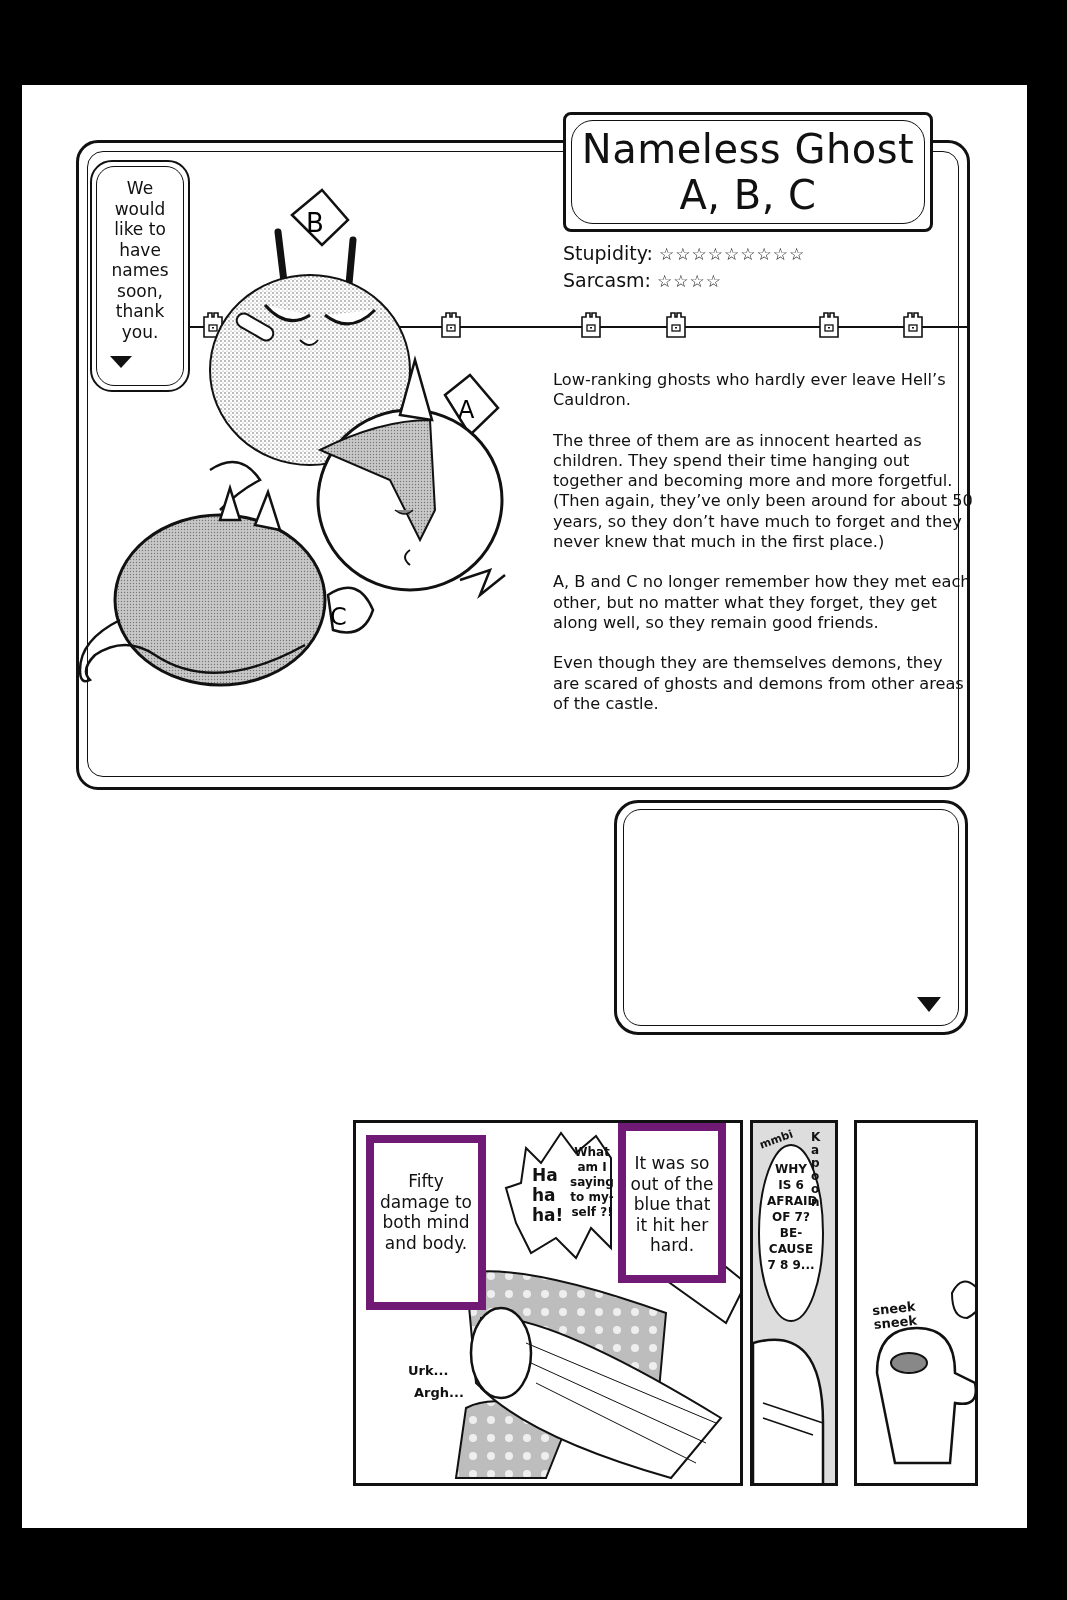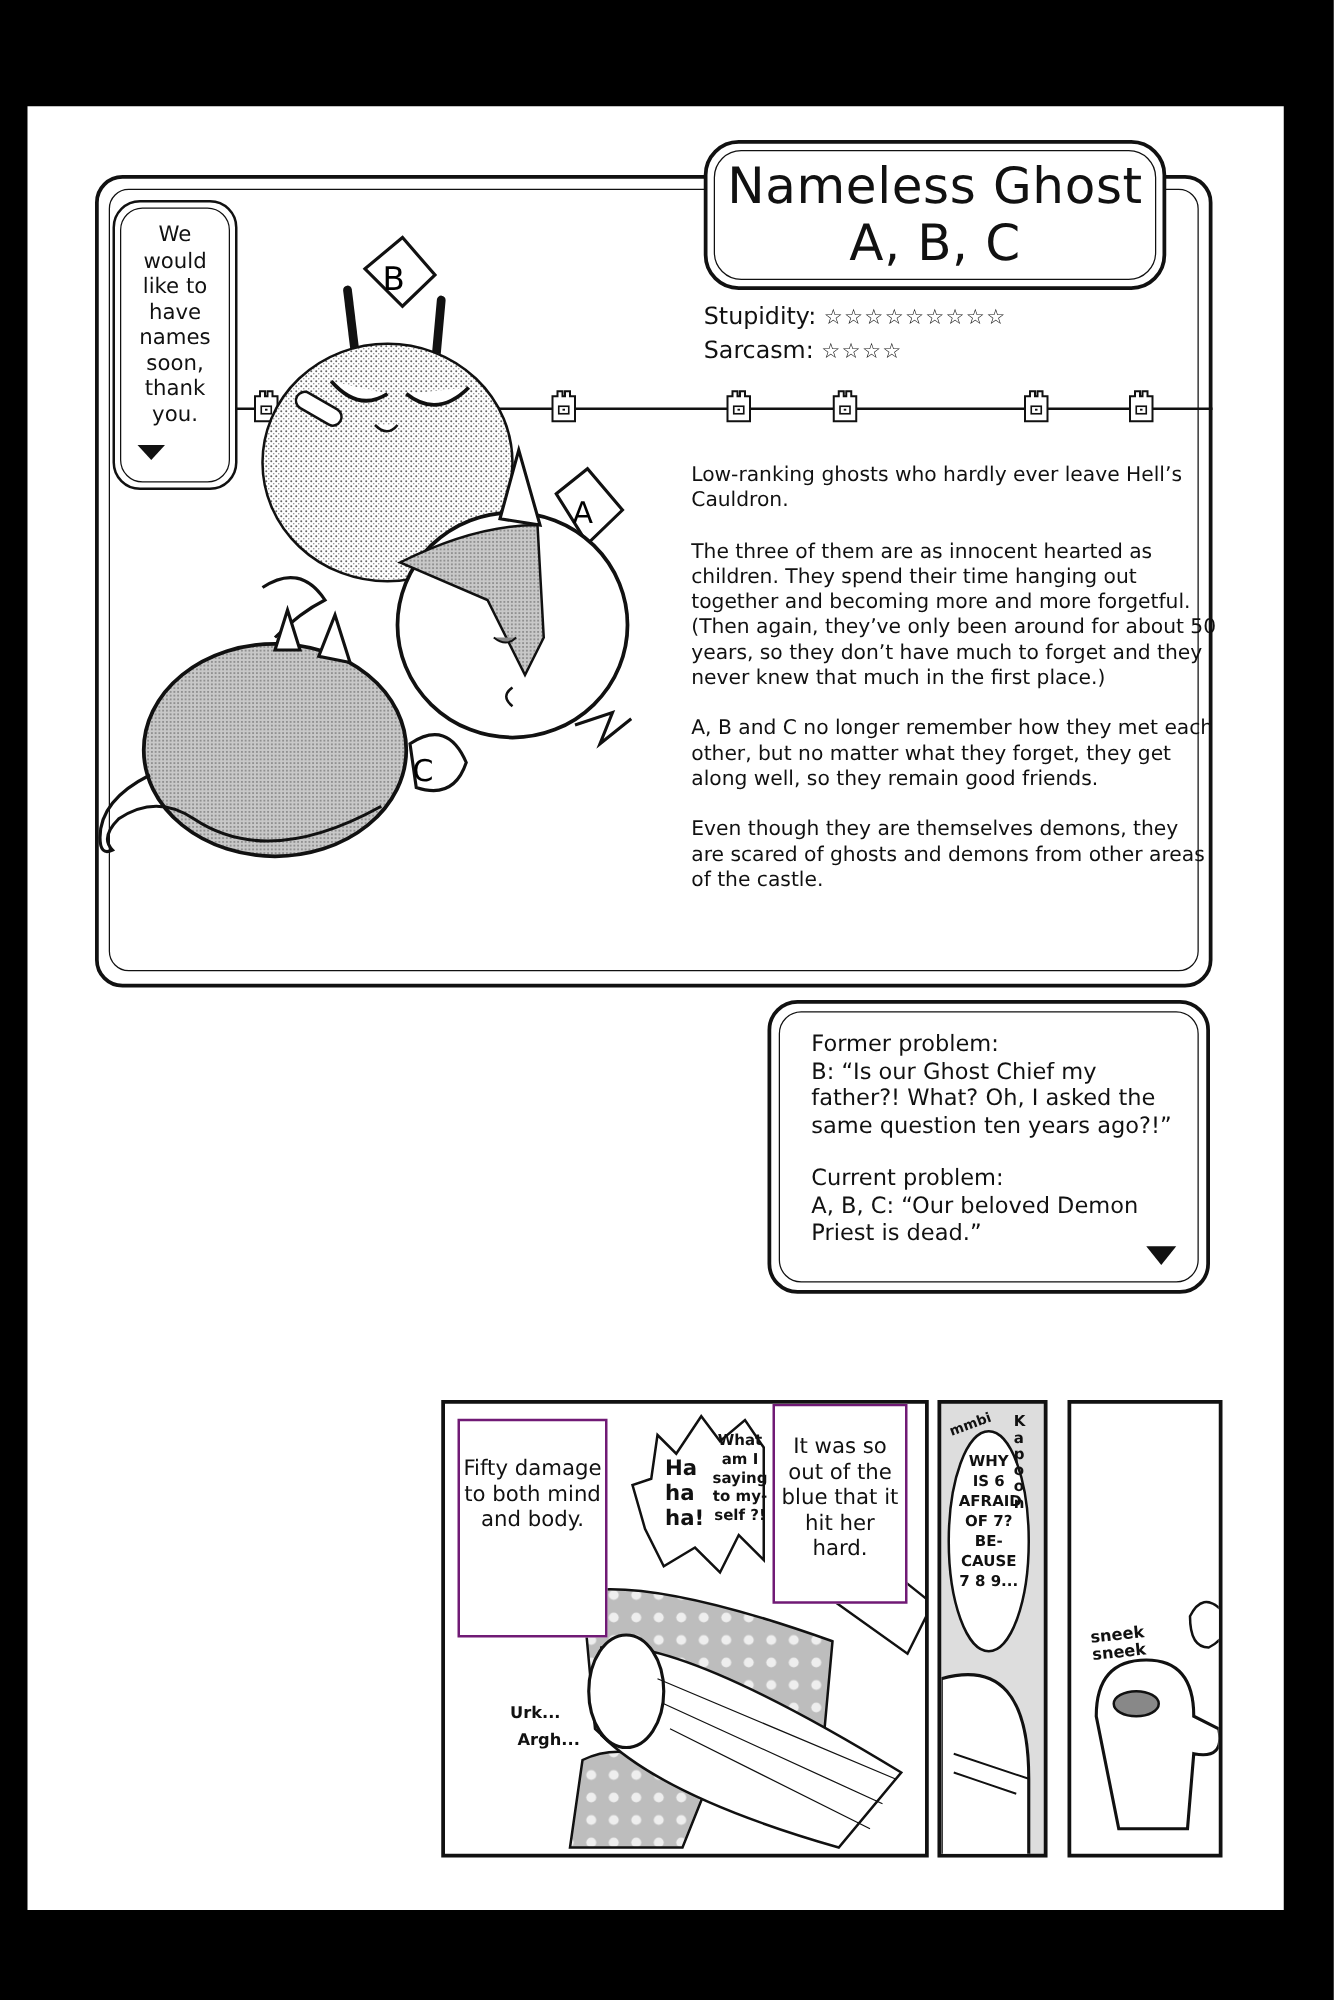--- a/index.html
+++ b/index.html
@@ -1,21 +1,21 @@
 <!DOCTYPE html>
 <html><head>
 <meta charset="utf-8">
 <style>
   html,body{margin:0;padding:0;}
   body{width:1067px;height:1600px;background:#000;position:relative;overflow:hidden;font-family:"DejaVu Sans",sans-serif;color:#111;}
   .page{position:absolute;left:22px;top:85px;width:1005px;height:1443px;background:#fff;}
   
   .card{position:absolute;left:76px;top:140px;width:894px;height:650px;border:3px solid #111;border-radius:22px;box-sizing:border-box;}
   .card::after{content:"";position:absolute;left:8px;top:8px;right:8px;bottom:10px;border:1.5px solid #111;border-radius:16px;}
-  .title-box{position:absolute;left:563px;top:112px;width:370px;height:120px;border:3px solid #111;border-radius:28px;background:#fff;box-sizing:border-box;z-index:3;display:flex;flex-direction:column;align-items:center;justify-content:center;}
+  .title-box{position:absolute;left:563px;top:112px;width:370px;height:120px;border:3px solid #111;border-radius:8px;background:#fff;box-sizing:border-box;z-index:3;display:flex;flex-direction:column;align-items:center;justify-content:center;}
   .title-box::after{content:"";position:absolute;left:5px;top:5px;right:5px;bottom:5px;border:1.5px solid #111;border-radius:22px;}
   .title-line{font-size:40px;line-height:46px;letter-spacing:0.5px;}
   .stats{position:absolute;left:563px;top:240px;font-size:19px;line-height:26px;z-index:3;}
   .stars{font-size:17px;letter-spacing:1px;}
   .side-note{position:absolute;left:90px;top:160px;width:100px;height:232px;border:2.5px solid #111;border-radius:22px;background:#fff;box-sizing:border-box;z-index:4;text-align:center;padding-top:16px;font-size:17px;line-height:20.5px;}
   .side-note::after{content:"";position:absolute;left:4px;top:4px;right:4px;bottom:4px;border:1.2px solid #111;border-radius:18px;}
   .tri{display:inline-block;width:0;height:0;border-left:11px solid transparent;border-right:11px solid transparent;border-top:12px solid #111;}
   .side-tri{position:absolute;left:18px;bottom:22px;}
   .rail{position:absolute;left:188px;top:326px;width:782px;height:2px;background:#111;z-index:1;}
   .castle{position:absolute;top:311px;width:22px;height:28px;z-index:2;}
@@ -27,21 +27,21 @@
   .problem{position:absolute;left:614px;top:800px;width:354px;height:235px;border:3px solid #111;border-radius:24px;box-sizing:border-box;background:#fff;}
   .problem::after{content:"";position:absolute;left:6px;top:6px;right:6px;bottom:6px;border:1.5px solid #111;border-radius:18px;}
   .problem-text{position:absolute;left:32px;top:22px;font-size:18px;line-height:21.6px;z-index:2;}
   .problem-text p{margin:0 0 21px 0;}
   .problem-tri{position:absolute;right:24px;bottom:20px;z-index:2;border-left:12px solid transparent;border-right:12px solid transparent;border-top:15px solid #111;}
   
   .panel{position:absolute;border:3px solid #111;box-sizing:border-box;background:#fff;overflow:hidden;}
   .p1{left:353px;top:1120px;width:390px;height:366px;}
   .p2{left:750px;top:1120px;width:88px;height:366px;background:#ddd;}
   .p3{left:854px;top:1120px;width:124px;height:366px;}
-  .cap{position:absolute;border:2px solid #701a75;background:#fff;text-align:center;font-size:17px;line-height:20.5px;box-sizing:border-box;}
+  .cap{position:absolute;border:8px solid #701a75;background:#fff;text-align:center;font-size:17px;line-height:20.5px;box-sizing:border-box;}
   .hand{font-family:"DejaVu Sans",sans-serif;font-weight:bold;}
   .sfx{position:absolute;font-size:13px;font-weight:bold;}
 </style>
 </head>
 <body>
 
 <div class="page"></div>
 
 <div class="card"></div>
 
@@ -156,30 +156,20 @@
 </svg>
 
 <div class="desc">
   <p>Low-ranking ghosts who hardly ever leave Hell’s Cauldron.</p>
   <p>The three of them are as innocent hearted as children. They spend their time hanging out together and becoming more and more forgetful. (Then again, they’ve only been around for about 50 years, so they don’t have much to forget and they never knew that much in the first place.)</p>
   <p>A, B and C no longer remember how they met each other, but no matter what they forget, they get along well, so they remain good friends.</p>
   <p>Even though they are themselves demons, they are scared of ghosts and demons from other areas of the castle.</p>
 </div>
 
 <div class="problem">
-  <div class="problem-text" style="width:290px">
-    <p>
-      <span>Former problem:</span><br>
-      <span>B: “Is our Ghost Chief my father?! What? Oh, I asked the same question ten years ago?!”</span>
-    </p>
-    <p>
-      <span>Current problem:</span><br>
-      <span>A, B, C: “Our beloved Demon Priest is dead.”</span>
-    </p>
-  </div>
   <span class="problem-tri"></span>
 </div>
 
 <div class="panel p1">
   <svg width="390" height="366" style="position:absolute;left:0;top:0">
     <defs>
         <pattern id="polka" width="18" height="18" patternUnits="userSpaceOnUse">
           <rect width="18" height="18" fill="#bdbdbd"></rect>
           <circle cx="9" cy="9" r="4" fill="#eee"></circle>
         </pattern>

